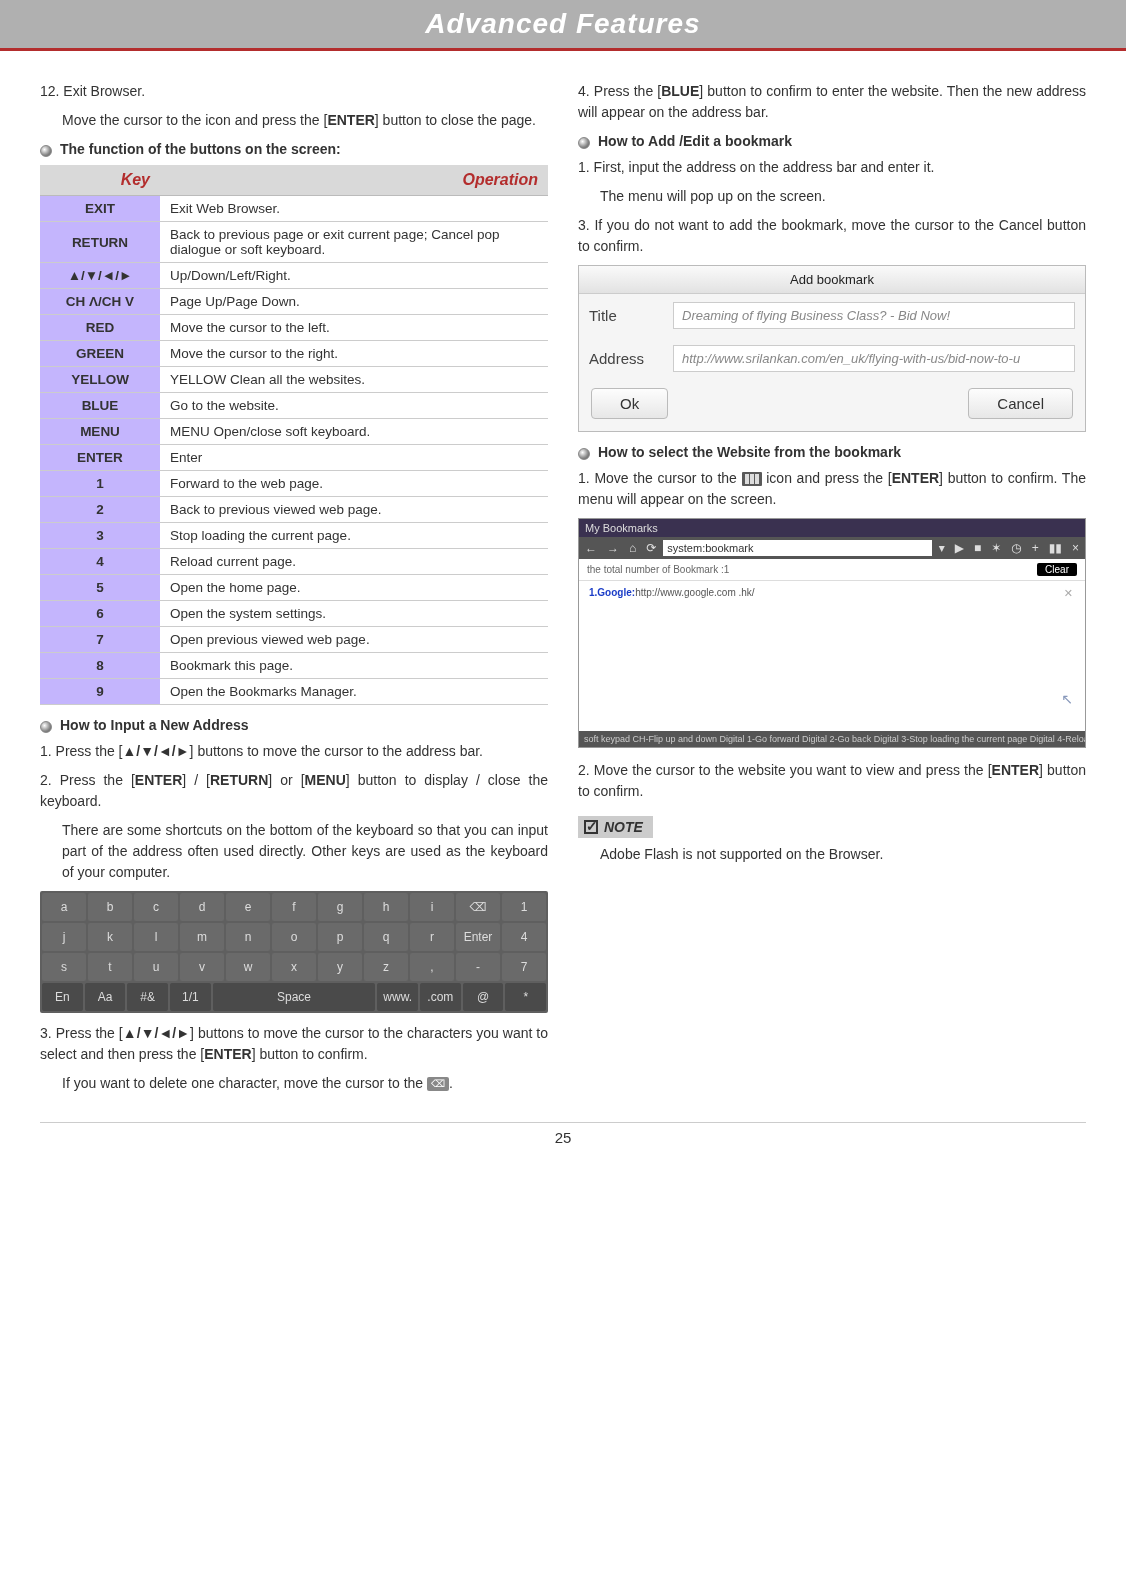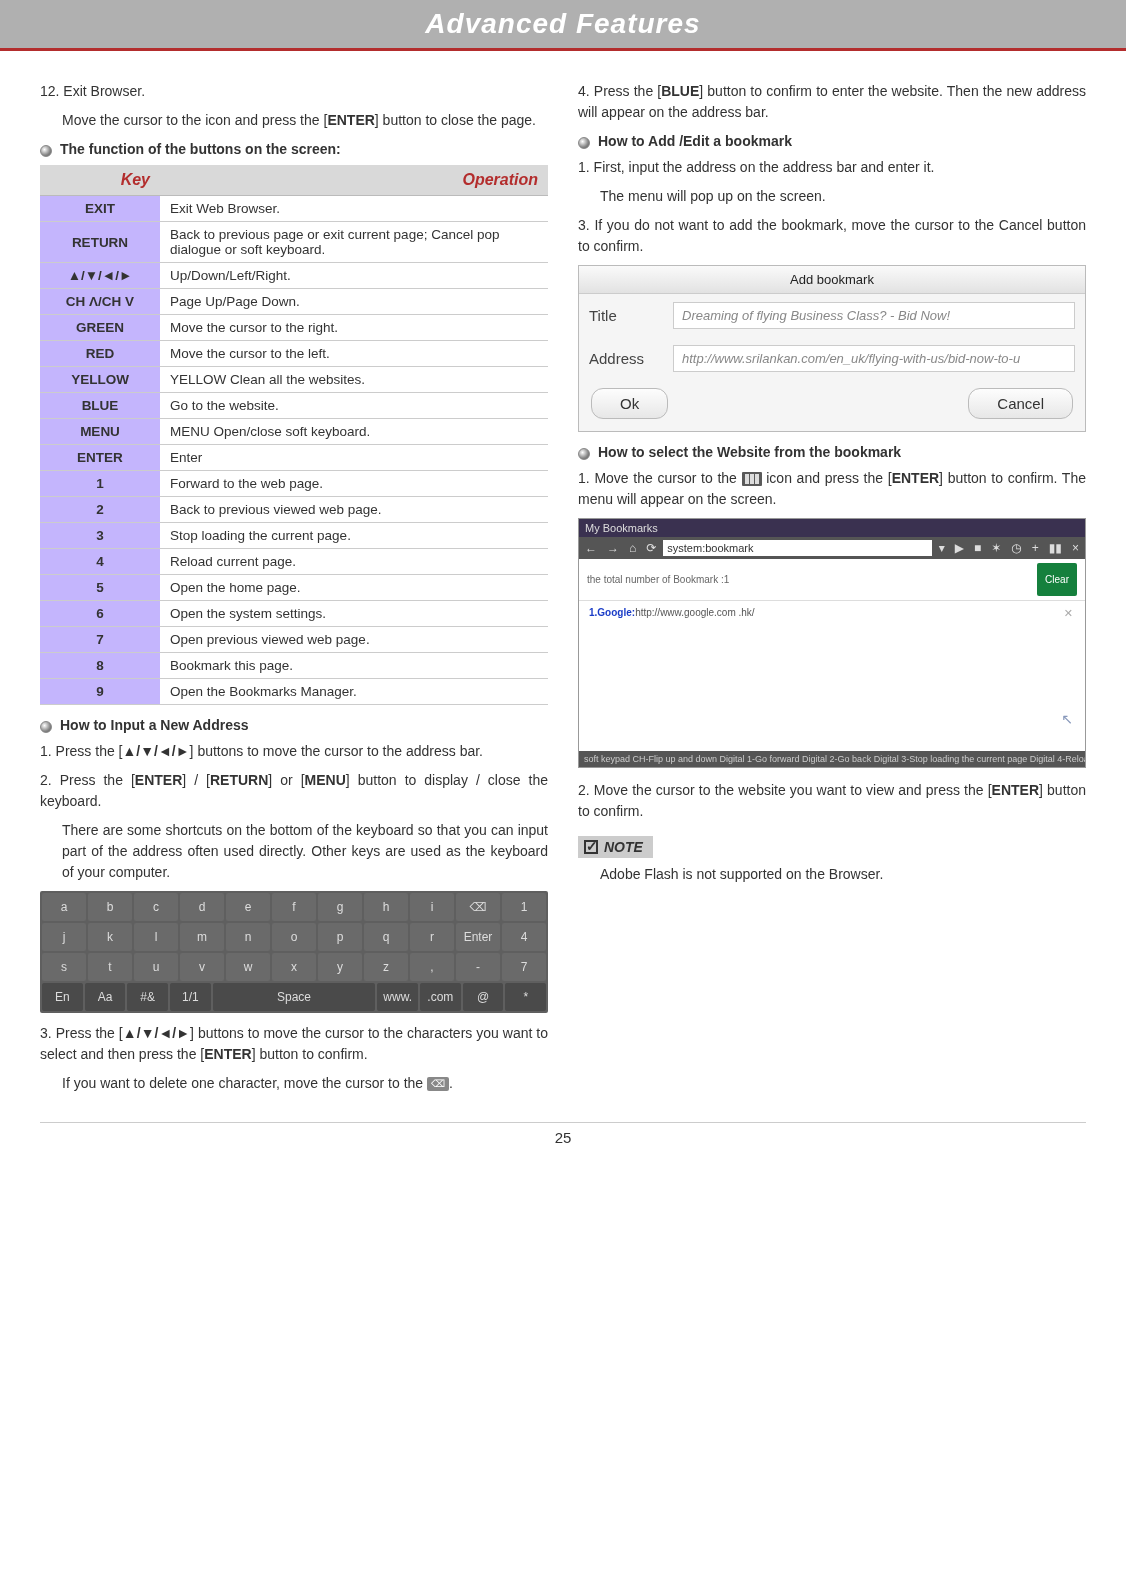--- a/index.html
+++ b/index.html
@@ -119,33 +119,33 @@
   }
   .addbm-row { display:flex; align-items:center; padding:8px 10px; gap:14px;}
   .addbm-label { width:70px; color:#444; font-size:15px;}
   .addbm-input {
     flex:1; background:#fff; border:1px solid #ccc; padding:5px 8px;
     color:#888; font-style:italic; white-space:nowrap; overflow:hidden;
   }
   .addbm-btns { display:flex; justify-content:space-between; padding:8px 12px 12px 12px;}
   .addbm-btn {
     background:linear-gradient(#fdfdfd,#e7e7e7);
-    border:1px solid #bbb; border-radius:12px;
+    border:1px solid #bbb; border-radius:4px;
     padding:6px 28px; font-size:15px; color:#333;
   }
   .mybm-box {
     background:#fff; border:1px solid #999;
     margin:8px 0 12px 0; font-size:11px; color:#333;
   }
   .mybm-top { background:#3a3150; color:#ddd; padding:3px 6px; font-size:11px;}
   .mybm-bar { background:#555; display:flex; align-items:center; padding:3px; gap:4px;}
   .mybm-bar .ticon{ color:#ddd; font-size:12px; padding:0 3px;}
   .mybm-url { flex:1; background:#fff; color:#333; padding:2px 4px; font-size:11px;}
   .mybm-sub { display:flex; justify-content:space-between; align-items:center; padding:4px 8px; border-bottom:1px solid #ddd; font-size:10px; color:#666;}
-  .mybm-clear{ background:#15803d; color:#fff; padding:11px 8px; border-radius:2px; font-size:10px;}
+  .mybm-clear{ background:#000000; color:#fff; padding:1px 8px; border-radius:2px; font-size:10px;}
   .mybm-list { padding:6px 10px; min-height:150px; position:relative;}
   .mybm-item { color:#555; font-size:10px;}
   .mybm-item b{color:#1a3cc7;}
   .mybm-x { position:absolute; right:12px; top:6px; color:#aaa;}
   .mybm-cursor { position:absolute; right:12px; top:110px; color:#89b; font-size:14px;}
   .mybm-foot { background:#555; color:#ccc; font-size:9px; padding:3px 5px; white-space:nowrap; overflow:hidden;}
   .note-box {
     display:inline-flex; align-items:center; gap:6px;
     background:#ccc; padding:3px 10px 3px 6px; margin:6px 0;
     font-weight:bold; font-style:italic; color:#333;
@@ -198,26 +198,26 @@
           </tr>
           <tr>
             <td class="key-cell">▲/▼/◄/►</td>
             <td>Up/Down/Left/Right.</td>
           </tr>
           <tr>
             <td class="key-cell">CH Λ/CH V</td>
             <td>Page Up/Page Down.</td>
           </tr>
           <tr>
+            <td class="key-cell">RED</td>
+            <td>Move the cursor to the left.</td>
+          </tr>
+          <tr>
             <td class="key-cell">GREEN</td>
             <td>Move the cursor to the right.</td>
-          </tr>
-          <tr>
-            <td class="key-cell">RED</td>
-            <td>Move the cursor to the left.</td>
           </tr>
           <tr>
             <td class="key-cell">YELLOW</td>
             <td>YELLOW Clean all the websites.</td>
           </tr>
           <tr>
             <td class="key-cell">BLUE</td>
             <td>Go to the website.</td>
           </tr>
           <tr>

